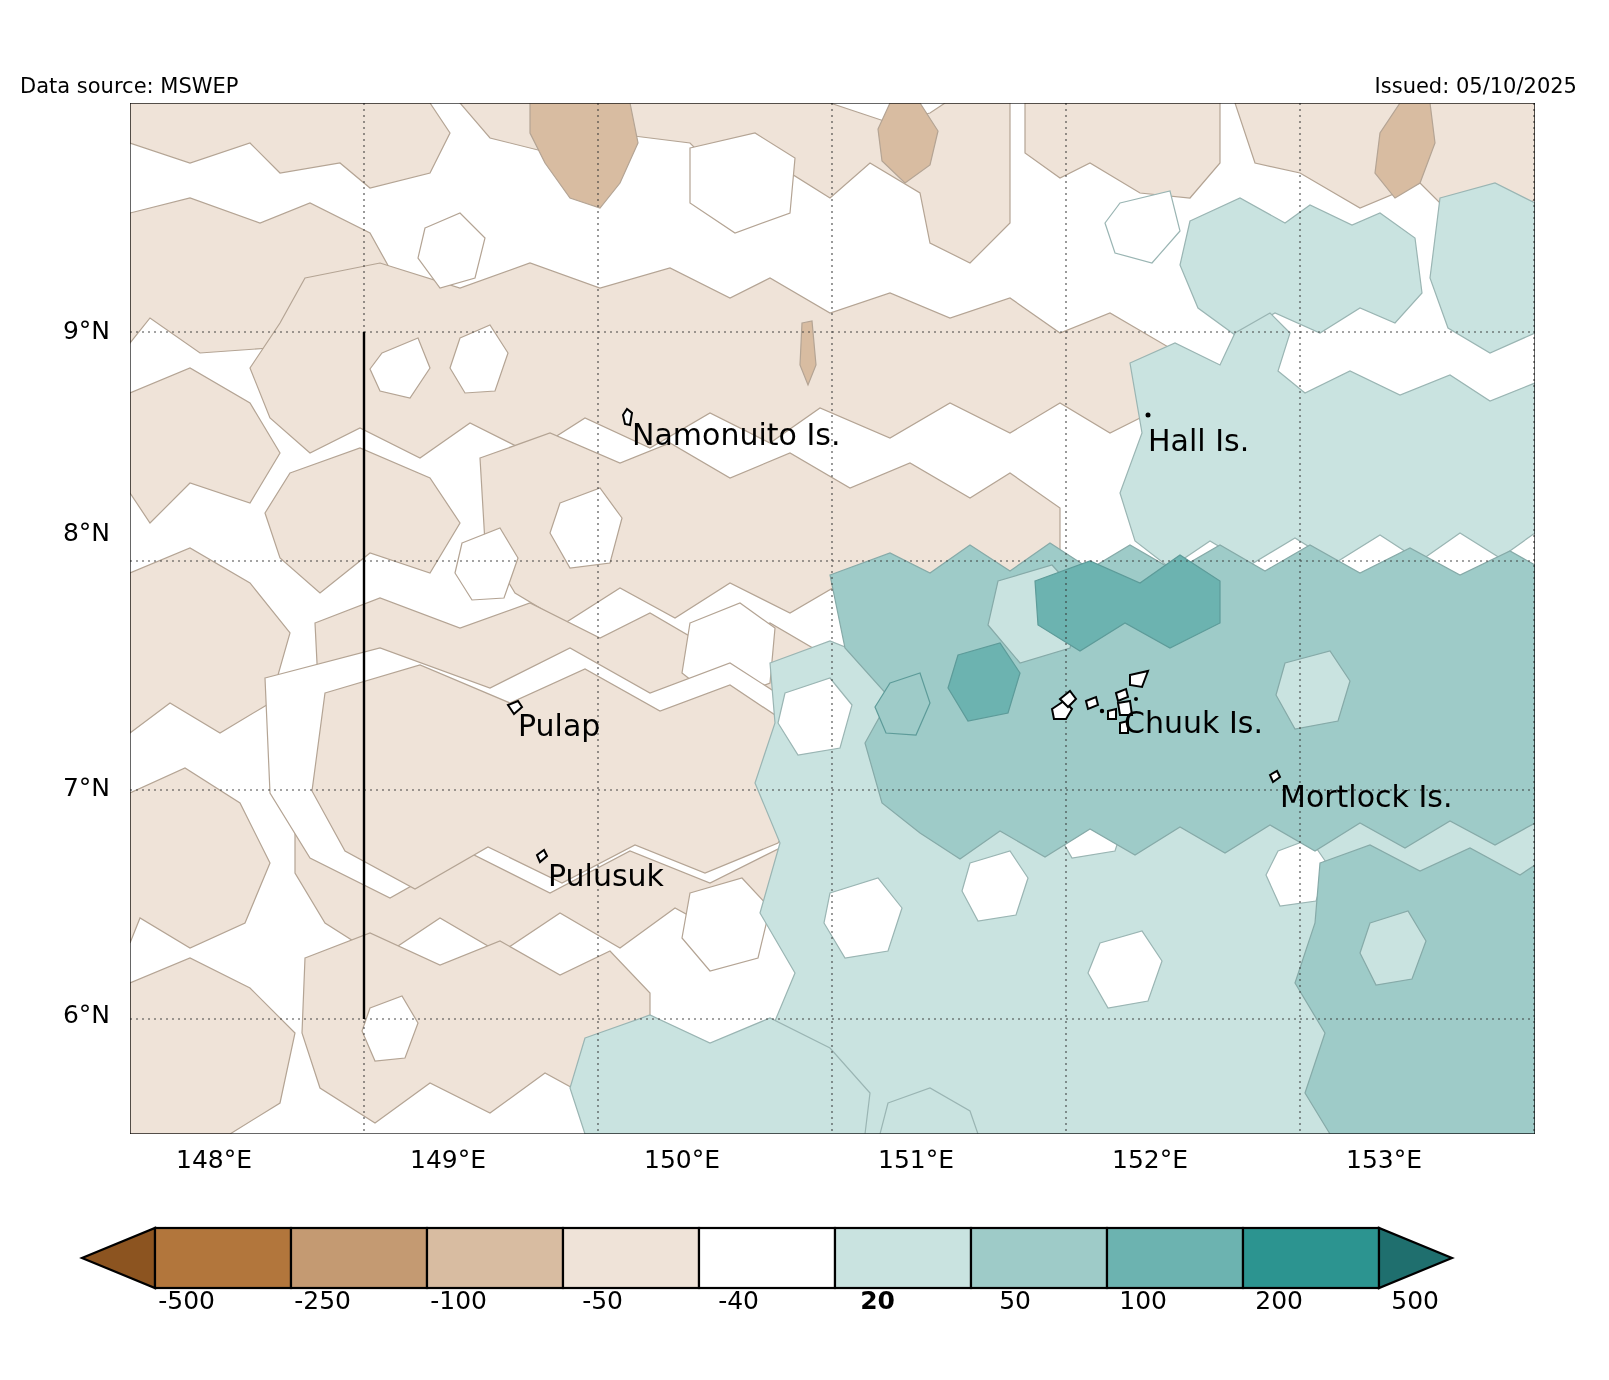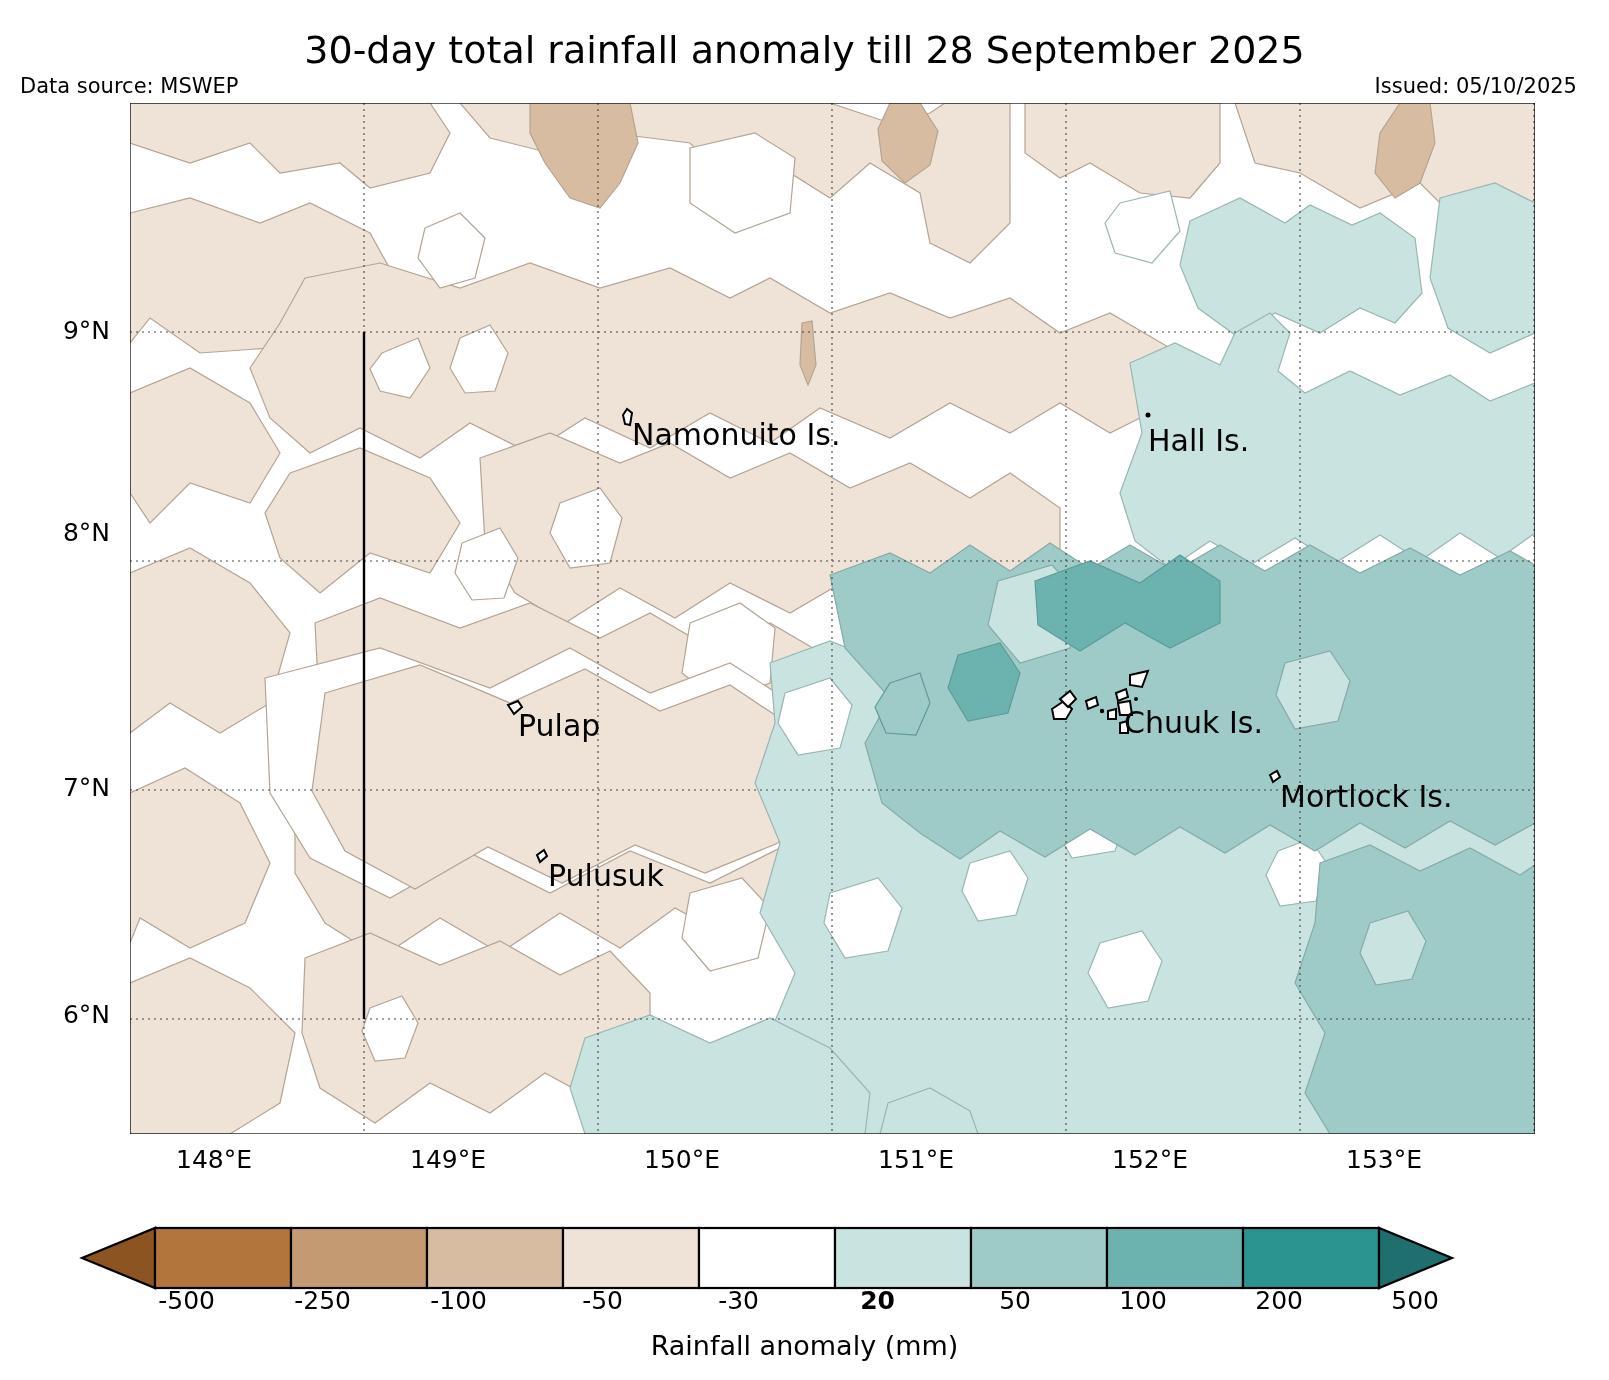--- a/index.html
+++ b/index.html
@@ -105,21 +105,20 @@
     text-align: center;
     font-size: 27px;
     color: #000000;
   }
 </style>
 </head>
 <body>
 
 <div id="page">
 
-  <div class="title">30-day total rainfall anomaly till 28 September 2025</div>
   <div class="src-left">Data source: MSWEP</div>
   <div class="src-right">Issued: 05/10/2025</div>
 
   <div class="ylabel" style="left:0px; top:316px;">9°N</div>
   <div class="ylabel" style="left:0px; top:518px;">8°N</div>
   <div class="ylabel" style="left:0px; top:773px;">7°N</div>
   <div class="ylabel" style="left:0px; top:1000px;">6°N</div>
 
   <div class="xlabel" style="left:176px;">148°E</div>
   <div class="xlabel" style="left:410px;">149°E</div>
@@ -290,22 +289,21 @@
       <rect x="1243" y="12" width="136" height="60" fill="#2c9490" stroke="#000000" stroke-width="2.2"></rect>
 
       <polygon points="1379,12 1379,72 1452,42" fill="#1f6f6e" stroke="#000000" stroke-width="2.2"></polygon>
     </svg>
   </div>
 
   <div class="cbar-ticklabel" style="left:95px;">-500</div>
   <div class="cbar-ticklabel" style="left:231px;">-250</div>
   <div class="cbar-ticklabel" style="left:367px;">-100</div>
   <div class="cbar-ticklabel" style="left:503px;">-50</div>
-  <div class="cbar-ticklabel" style="left:639px;">-30</div>
+  <div class="cbar-ticklabel" style="left:639px;">-40</div>
   <div class="cbar-ticklabel" style="left:775px;font-weight:bold;">20</div>
   <div class="cbar-ticklabel" style="left:911px;">50</div>
   <div class="cbar-ticklabel" style="left:1047px;">100</div>
   <div class="cbar-ticklabel" style="left:1183px;">200</div>
   <div class="cbar-ticklabel" style="left:1319px;">500</div>
 
-  <div class="cbar-title">Rainfall anomaly (mm)</div>
 
 </div>
 
 </body></html>

